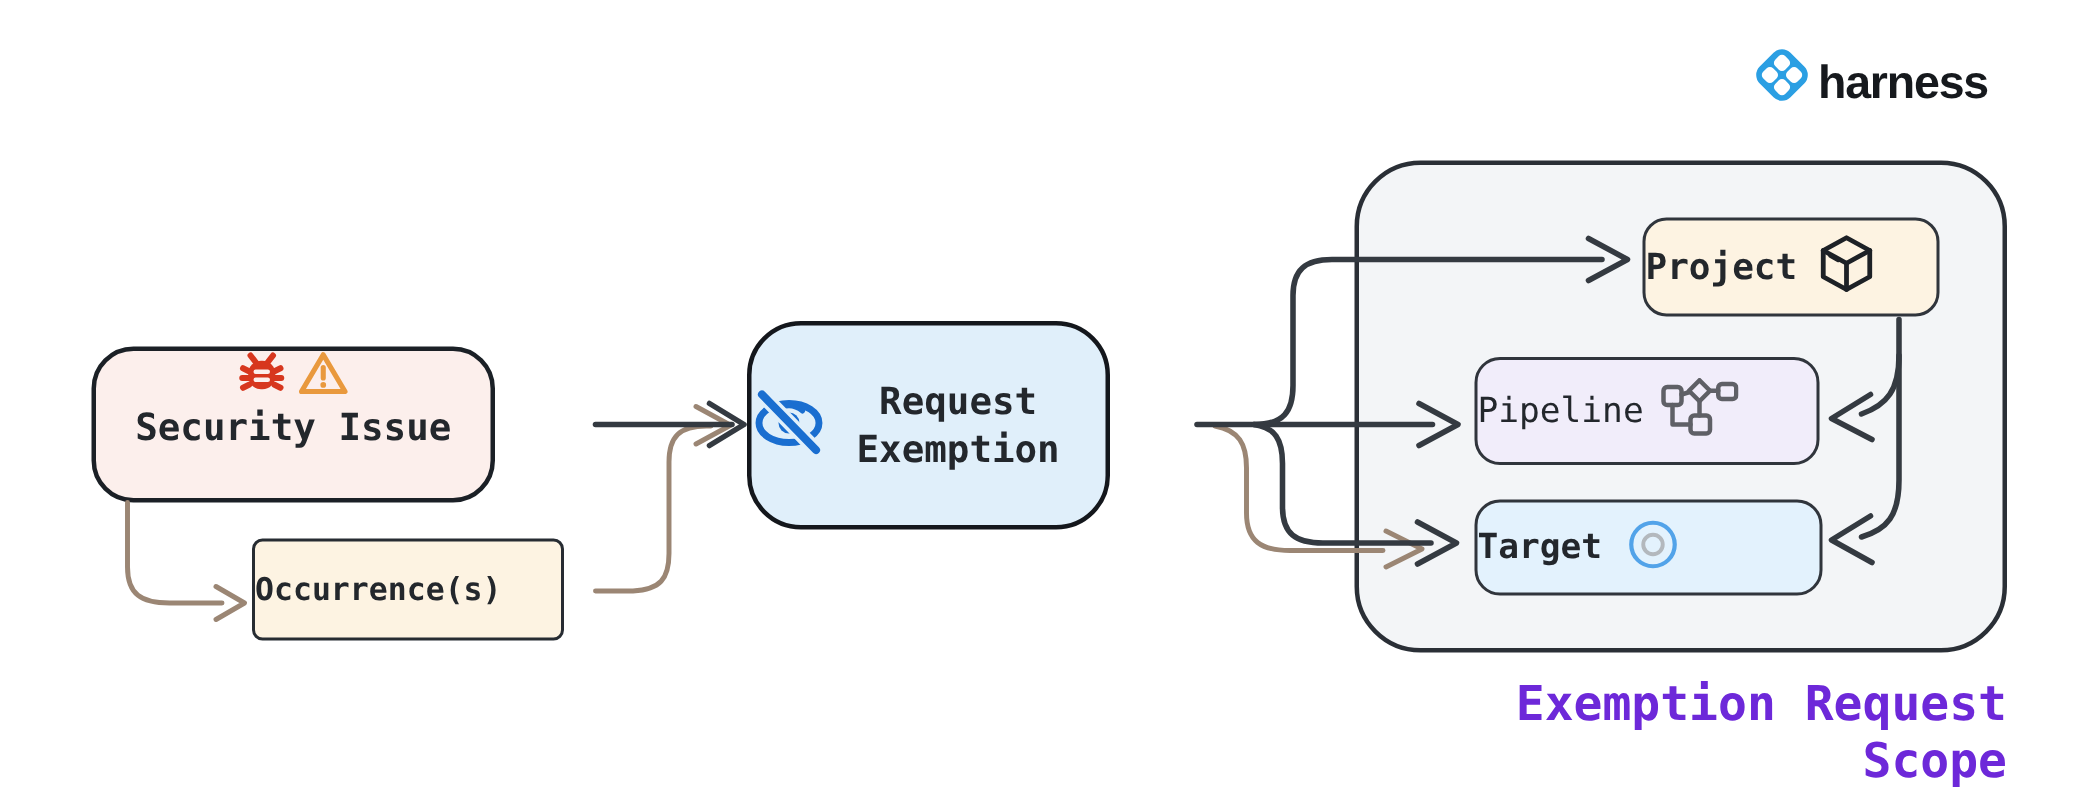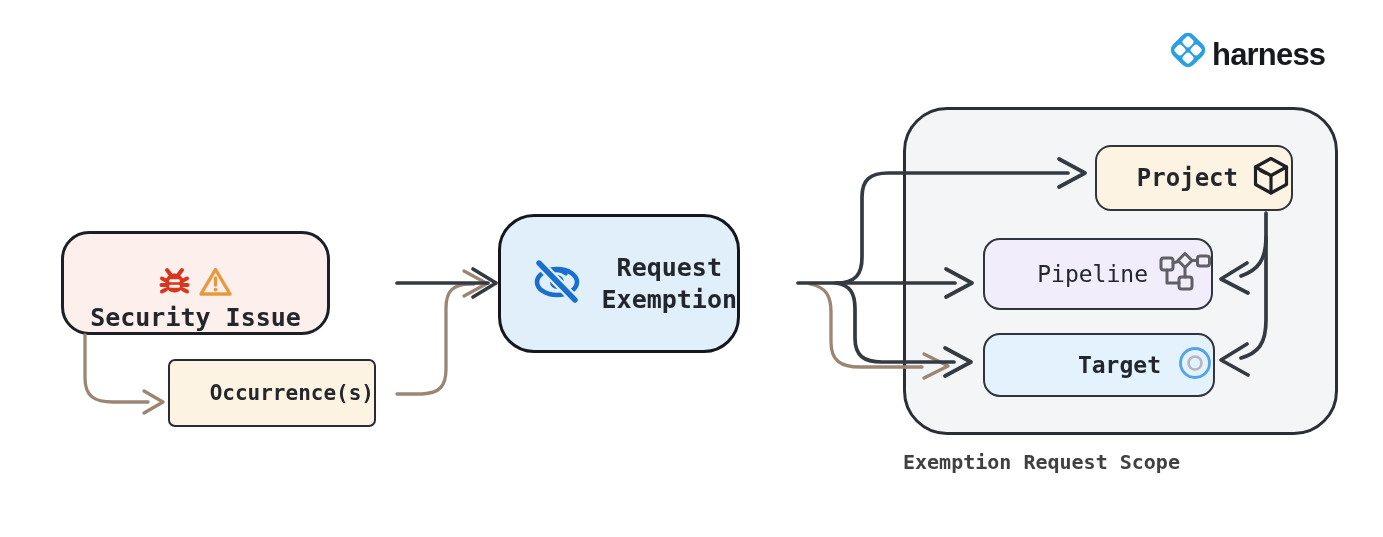--- a/index.html
+++ b/index.html
@@ -1,19 +1,19 @@
 <!DOCTYPE html>
 <html><head>
 <meta charset="utf-8">
 <style>
   html,body{margin:0;padding:0;background:#ffffff;}
   #canvas{position:relative;width:1383px;height:537px;background:#ffffff;overflow:hidden;
           font-family:"DejaVu Sans Mono",monospace;color:#23272c;}
 
-  .node{position:absolute;box-sizing:border-box;display:flex;align-items:center;justify-content:flex-end;}
+  .node{position:absolute;box-sizing:border-box;display:flex;align-items:center;justify-content:flex-start;}
 
   .node-security{left:61px;top:231px;width:269px;height:104px;background:#fcefec;
                  border:3.5px solid #1b2026;border-radius:28px;flex-direction:column;gap:2px;}
   .icon-row{display:flex;align-items:center;gap:7px;height:34px;}
   .node-security .lbl{font-size:25px;font-weight:600;}
 
   .node-occurrences{left:168px;top:359px;width:208px;height:68px;background:#fdf3e2;
                     border:2.5px solid #272c32;border-radius:7px;}
   .node-occurrences .lbl{font-size:21px;font-weight:600;}
 
@@ -29,22 +29,22 @@
   .node-project .lbl{font-size:24px;font-weight:600;}
 
   .node-pipeline{left:983px;top:238px;width:230px;height:72px;background:#f1edfa;
                  border:2.5px solid #30353c;border-radius:17px;flex-direction:row;gap:11px;}
   .node-pipeline .lbl{font-size:23px;font-weight:400;}
 
   .node-target{left:983px;top:333px;width:232px;height:64px;background:#e3f2fd;
                border:2.5px solid #30353c;border-radius:17px;gap:16px;}
   .node-target .lbl{font-size:23px;font-weight:600;}
 
-  .scope-title{position:absolute;left:903px;top:450px;width:435px;text-align:left;
-               font-size:20px;font-weight:700;color:#404040;letter-spacing:0px;}
+  .scope-title{position:absolute;left:903px;top:450px;width:435px;text-align:right;
+               font-size:32px;font-weight:700;color:#6d28d9;letter-spacing:0px;}
 
   .brand{position:absolute;left:1168px;top:30px;display:flex;align-items:flex-end;gap:4px;}
   .brand .brand-text{font-family:"Liberation Sans",sans-serif;font-weight:700;font-size:31px;
                      color:#16191d;letter-spacing:-0.8px;line-height:38px;}
 
   svg.edges{position:absolute;left:0;top:0;pointer-events:none;z-index:6;}
   .node,.scope-group{z-index:2;}
   .scope-group{z-index:1;}
   .scope-title,.brand{z-index:2;}
 </style>

